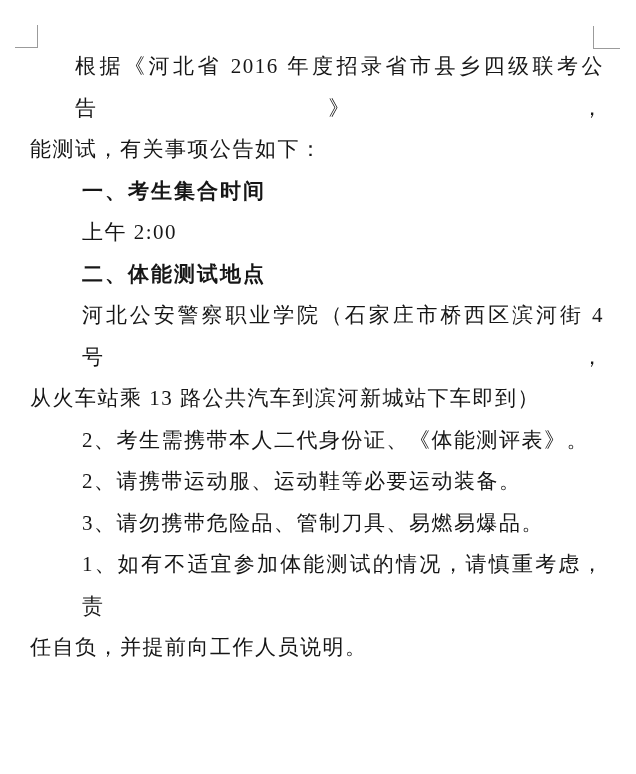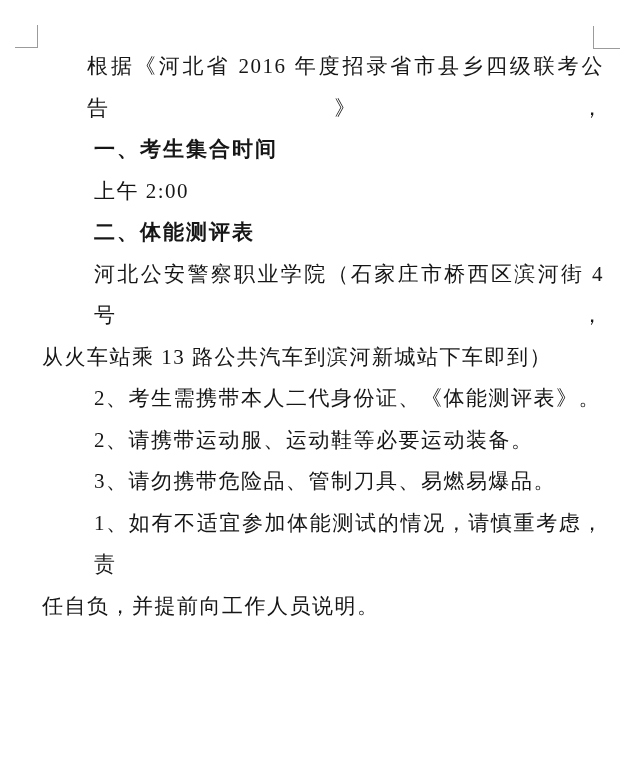--- a/index.html
+++ b/index.html
@@ -45,21 +45,20 @@
     padding: 46px 32px 0 30px;
     box-sizing: border-box;
   }
   .line {
     font-size: 21px;
     line-height: 41.5px;
     min-height: 41.5px;
     letter-spacing: 1.5px;
     white-space: normal;
     overflow: hidden;
-    margin-left: 12px;
   }
   .line.indent1 { padding-left: 45px; }
   .line.indent2 { padding-left: 52px; }
   .line.heading {
     padding-left: 52px;
     font-weight: bold;
     letter-spacing: 2px;
   }
   .line.justify {
     text-align: justify;
@@ -67,23 +66,24 @@
   }
 </style>
 </head>
 <body>
 
 <div class="corner-mark left"></div>
 <div class="corner-mark right"></div>
 
 <main class="doc">
     <div class="line indent1 justify">根据《河北省 2016 年度招录省市县乡四级联考公告》，</div>
+    <div class="line">能测试，有关事项公告如下：</div>
     <div class="line heading">一、考生集合时间</div>
     <div class="line indent2">上午 2:00</div>
-    <div class="line heading">二、体能测评表</div>
+    <div class="line heading">二、体能测试地点</div>
     <div class="line indent2 justify">河北公安警察职业学院（石家庄市桥西区滨河街 4 号，</div>
     <div class="line">从火车站乘 13 路公共汽车到滨河新城站下车即到）</div>
     <div class="line indent2">2、考生需携带本人二代身份证、《体能测评表》。</div>
     <div class="line indent2">2、请携带运动服、运动鞋等必要运动装备。</div>
     <div class="line indent2">3、请勿携带危险品、管制刀具、易燃易爆品。</div>
     <div class="line indent2 justify">1、如有不适宜参加体能测试的情况，请慎重考虑，责</div>
     <div class="line">任自负，并提前向工作人员说明。</div>
   </main>
 
 </body></html>

